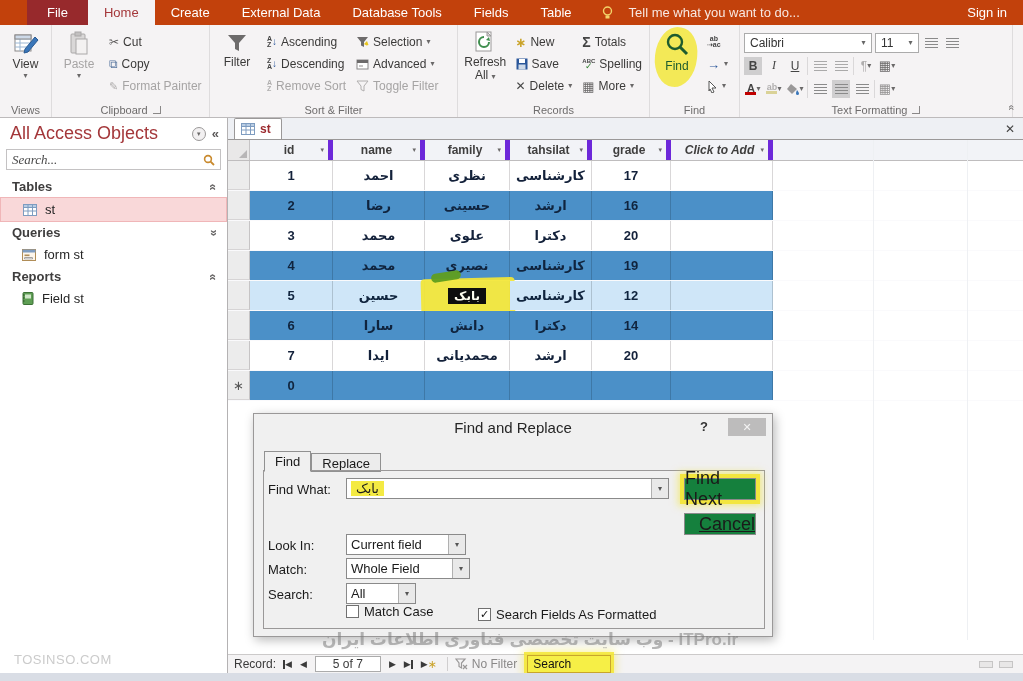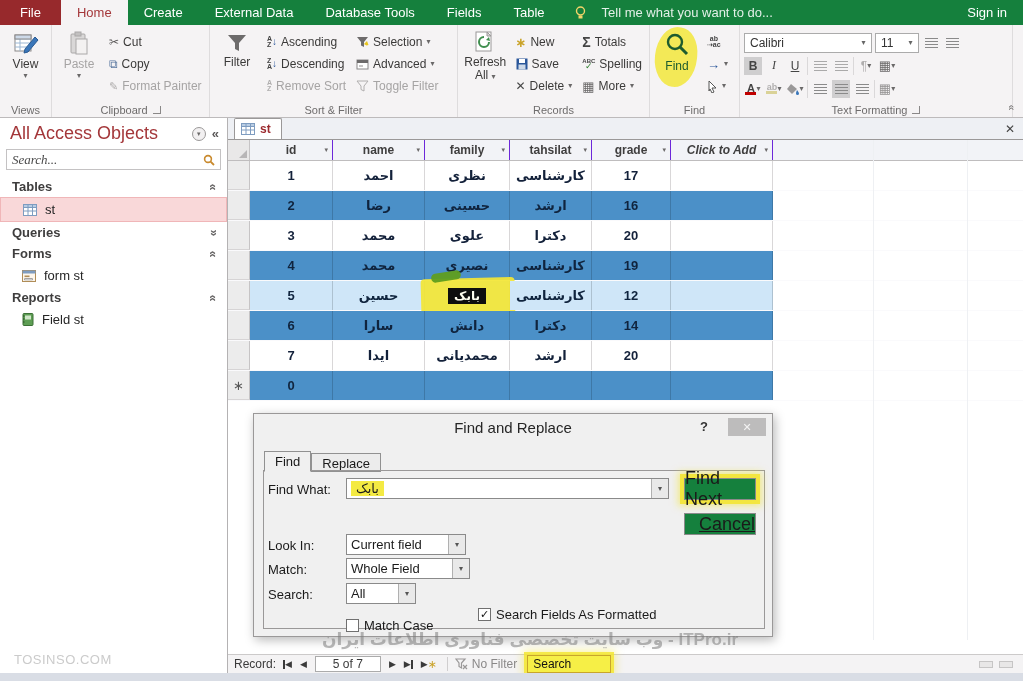--- a/index.html
+++ b/index.html
@@ -1,21 +1,21 @@
 <!DOCTYPE html>
 <html><head>
 <meta charset="utf-8">
 <style>
   * { margin:0; padding:0; box-sizing:border-box; }
   html,body { width:1023px; height:681px; overflow:hidden; background:#fff;
     font-family:"Liberation Sans","DejaVu Sans",sans-serif; }
 
   
   .tabbar { position:absolute; left:0; top:0; width:1023px; height:25px;
-    background:#15803d; display:flex; align-items:stretch; color:#fff; font-size:13px; z-index:8;}
+    background:#c2410c; display:flex; align-items:stretch; color:#fff; font-size:13px; z-index:8;padding-left:27px;}
   .apptab { padding:0 16px; display:flex; align-items:center; cursor:default; }
   .apptab.file { background:#97292c; padding:0 20px; }
   .apptab.active { background:#f5f3f4; color:#a4373a; }
   .tellme { display:flex; align-items:center; gap:16px; margin-left:14px; color:rgba(255,255,255,.88); }
   .signin { margin-left:auto; padding:0 16px; display:flex; align-items:center; }
 
   
   .ribbon { position:absolute; left:0; top:25px; width:1023px; height:93px;
     background:#f5f3f4; border-bottom:1px solid #bdbabb; display:flex; z-index:7; }
   .rgroup { position:relative; padding:4px 4px 16px 4px; display:flex; gap:4px;
@@ -80,21 +80,21 @@
   
   .content { position:absolute; left:228px; top:118px; width:795px; height:536px; background:#fff; z-index:3; }
   .tabstrip { position:absolute; left:0; top:0; width:795px; height:22px; background:#eef0f4;
     border-bottom:1px solid #9a9898; display:flex; align-items:flex-end; }
   .doc-tab { margin-left:6px; height:21px; background:#fff; border:1px solid #9a9898; border-bottom:none;
     border-radius:2px 2px 0 0; display:flex; align-items:center; gap:5px; padding:0 10px 0 6px;
     font-size:12px; font-weight:bold; color:#9c2a2e; }
   .doc-close { margin-left:auto; margin-right:8px; align-self:center; color:#444; font-size:12px; font-weight:bold;}
   .sheet { position:absolute; left:0; top:22px; width:795px; }
   .hrow { display:flex; height:21px; background:#f2f3f7; border-bottom:1px solid #bfbdbe; font-size:12px; color:#3f3e3e; font-weight:bold; }
-  .hcell { position:relative; display:flex; align-items:center; justify-content:center; border-right:1px solid #6d28d9; }
+  .hcell { position:relative; display:flex; align-items:center; justify-content:center; border-right:5px solid #6d28d9; }
   .hcell .hdd { position:absolute; right:4px; font-size:7px; color:#6a6868; font-weight:normal; }
   .corner { width:22px; background:#e9e8e8; position:relative; border-right:1px solid #c6c4c5;}
   .corner::after { content:""; position:absolute; right:2px; bottom:2px; border-left:8px solid transparent; border-bottom:8px solid #b8b6b7; }
   .c-id{width:83px}.c-name{width:92px}.c-fam{width:85px}.c-tah{width:82px}.c-gr{width:79px}.c-add{width:102px}
   .hfill { flex:1; border-right:none; }
   .trow { display:flex; height:30px; border-bottom:1px solid #fafafc; }
   .selc { width:22px; background:#ececec; border-right:1px solid #c6c4c5; border-bottom:1px solid #d6d4d5;
     display:flex; align-items:center; justify-content:center; color:#555; font-size:13px; }
   .cell { display:flex; align-items:center; justify-content:center; border-right:1px solid rgba(0,0,0,.16);
     font-size:13px; color:#10243e; font-weight:bold; position:relative; }
@@ -531,24 +531,20 @@
           <rect x="0.5" y="0.5" width="13" height="3" fill="#b9cde4" stroke="#7e9cc0"></rect>
           <path d="M5 .5v11M9.5 .5v11M.5 7h13" stroke="#7e9cc0"></path>
         </svg>
     </span>
     <span>st</span>
   </div>
   <div class="sb-sec">
     <span>Queries</span>
     <span class="chev down">«</span>
   </div>
-  <div class="sb-sec">
-    <span>Forms</span>
-    <span class="chev up">«</span>
-  </div>
   <div class="sb-item">
     <span class="ico">
       <svg width="14" height="12" viewBox="0 0 14 12">
           <rect x="0.5" y="0.5" width="13" height="11" fill="#fdf6ec" stroke="#b08d57"></rect>
           <rect x="0.5" y="0.5" width="13" height="3" fill="#7e9cc0"></rect>
           <rect x="2.5" y="5.5" width="5" height="1.6" fill="#b08d57"></rect>
           <rect x="2.5" y="8.5" width="8" height="1.6" fill="#cbb globally"></rect>
           <rect x="2.5" y="8.5" width="8" height="1.6" fill="#ccc"></rect>
         </svg>
     </span>
@@ -735,21 +731,21 @@
       <span class="dval">Whole Field</span>
       <span class="dbtn">▾</span>
     </div>
 
     <span class="dlbl" style="left:14px; top:173px;">Search:</span>
     <div class="dcombo" style="left:92px; top:169px; width:70px;">
       <span class="dval">All</span>
       <span class="dbtn">▾</span>
     </div>
 
-    <div class="dcheck" style="left:92px; top:204px;">
+    <div class="dcheck" style="left:92px; top:190px;">
       <span class="box"></span>
       <span>Match Case</span>
     </div>
     <div class="dcheck" style="left:224px; top:193px;">
       <span class="box">✓</span>
       <span>Search Fields As Formatted</span>
     </div>
   </div>
 </div>
 

